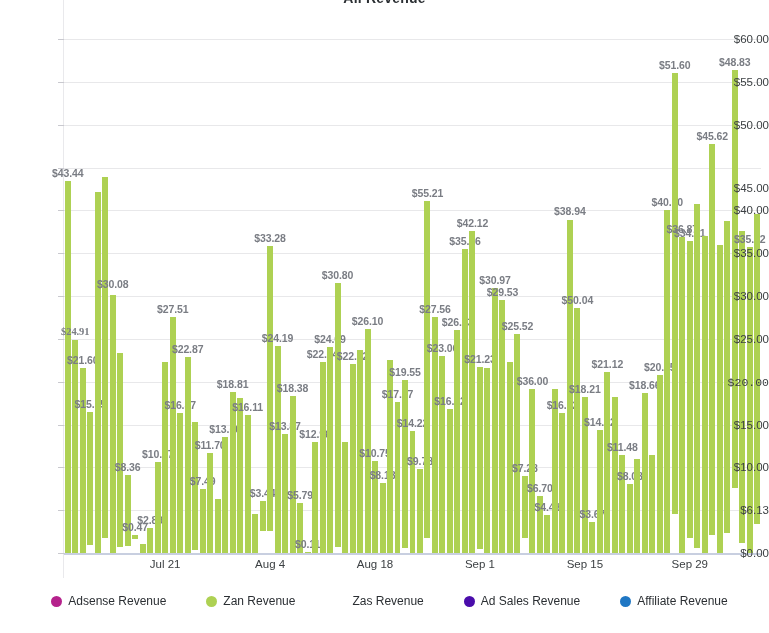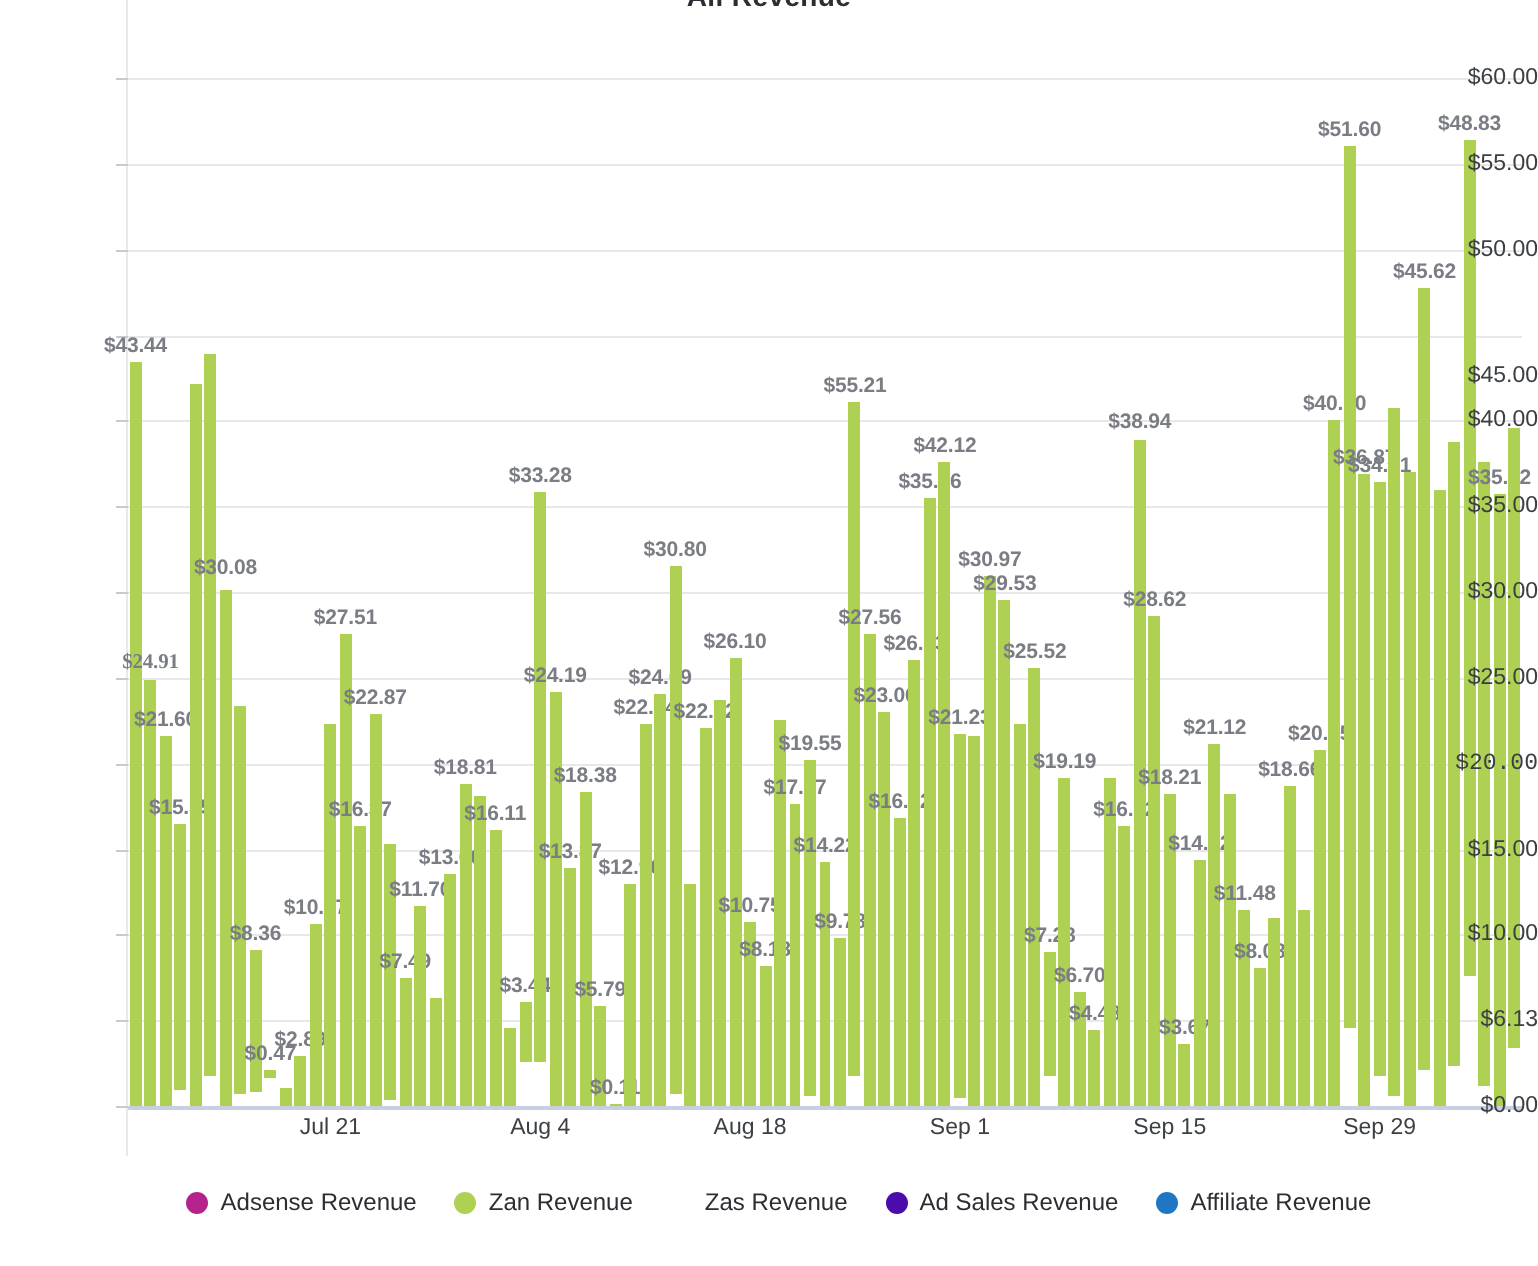--- a/index.html
+++ b/index.html
@@ -104,21 +104,21 @@
   }
   
   #legend {
     position: absolute;
     left: 0;
     top: 594px;
     width: 769px;
     display: flex;
     justify-content: center;
     align-items: center;
-    gap: 19px;
+    gap: 40px;
     padding-left: 10px;
   }
   .legend-item {
     display: flex;
     align-items: center;
     gap: 6px;
     cursor: pointer;
   }
   .legend-dot {
     width: 11px; height: 11px;
@@ -410,21 +410,21 @@
       </div>
       <div class="dlabel" style="left: 453.425px; top: 298.434px;">$25.52</div>
       <div class="bar-col" style="left: 457.922px; width: 5.9957px; height: 76.9094px;">
         <div class="seg" style="bottom: 0px; height: 14.5597px;"></div>
         <div class="seg" style="bottom: 14.5597px; height: 62.3497px; background: rgb(174, 209, 83);"></div>
       </div>
       <div class="dlabel" style="left: 460.919px; top: 440.091px;">$7.28</div>
       <div class="bar-col" style="left: 465.416px; width: 5.9957px; height: 164.353px;">
         <div class="seg" style="bottom: 0px; height: 164.353px; background: rgb(174, 209, 83);"></div>
       </div>
-      <div class="dlabel" style="left: 468.414px; top: 352.647px;">$19.19</div>
+      <div class="dlabel" style="left: 468.414px; top: 352.647px;">$36.00</div>
       <div class="bar-col" style="left: 472.911px; width: 5.9957px; height: 57.3823px;">
         <div class="seg" style="bottom: 0px; height: 57.3823px; background: rgb(174, 209, 83);"></div>
       </div>
       <div class="dlabel" style="left: 475.909px; top: 459.618px;">$6.70</div>
       <div class="bar-col" style="left: 480.405px; width: 5.9957px; height: 38.369px;">
         <div class="seg" style="bottom: 0px; height: 38.369px; background: rgb(174, 209, 83);"></div>
       </div>
       <div class="dlabel" style="left: 483.403px; top: 478.631px;">$4.48</div>
       <div class="bar-col" style="left: 487.9px; width: 5.9957px; height: 164.353px;">
         <div class="seg" style="bottom: 0px; height: 164.353px; background: rgb(174, 209, 83);"></div>
@@ -433,21 +433,21 @@
         <div class="seg" style="bottom: 0px; height: 139.773px; background: rgb(174, 209, 83);"></div>
       </div>
       <div class="dlabel" style="left: 498.392px; top: 377.227px;">$16.32</div>
       <div class="bar-col" style="left: 502.889px; width: 5.9957px; height: 333.502px;">
         <div class="seg" style="bottom: 0px; height: 333.502px; background: rgb(174, 209, 83);"></div>
       </div>
       <div class="dlabel" style="left: 505.887px; top: 183.498px;">$38.94</div>
       <div class="bar-col" style="left: 510.384px; width: 5.9957px; height: 245.116px;">
         <div class="seg" style="bottom: 0px; height: 245.116px; background: rgb(174, 209, 83);"></div>
       </div>
-      <div class="dlabel" style="left: 513.382px; top: 271.884px;">$28.62</div>
+      <div class="dlabel" style="left: 513.382px; top: 271.884px;">$50.04</div>
       <div class="bar-col" style="left: 517.878px; width: 5.9957px; height: 155.96px;">
         <div class="seg" style="bottom: 0px; height: 155.96px; background: rgb(174, 209, 83);"></div>
       </div>
       <div class="dlabel" style="left: 520.876px; top: 361.04px;">$18.21</div>
       <div class="bar-col" style="left: 525.373px; width: 5.9957px; height: 31.4318px;">
         <div class="seg" style="bottom: 0px; height: 31.4318px; background: rgb(174, 209, 83);"></div>
       </div>
       <div class="dlabel" style="left: 528.371px; top: 485.568px;">$3.67</div>
       <div class="bar-col" style="left: 532.868px; width: 5.9957px; height: 122.644px;">
         <div class="seg" style="bottom: 0px; height: 122.644px; background: rgb(174, 209, 83);"></div>

